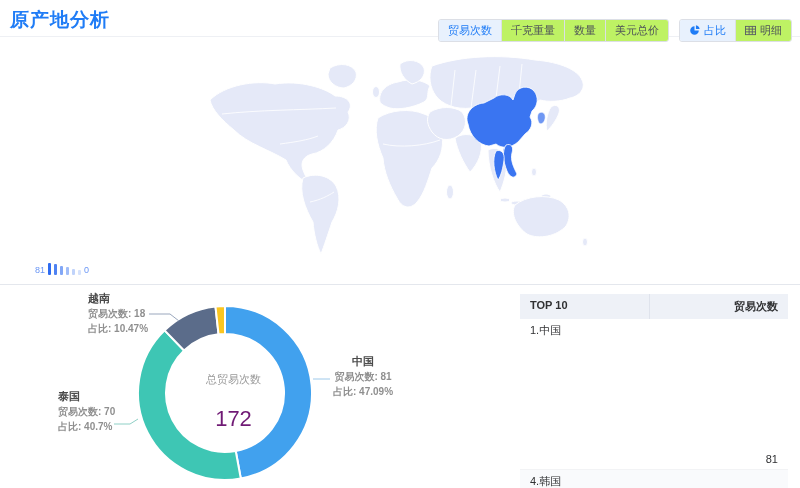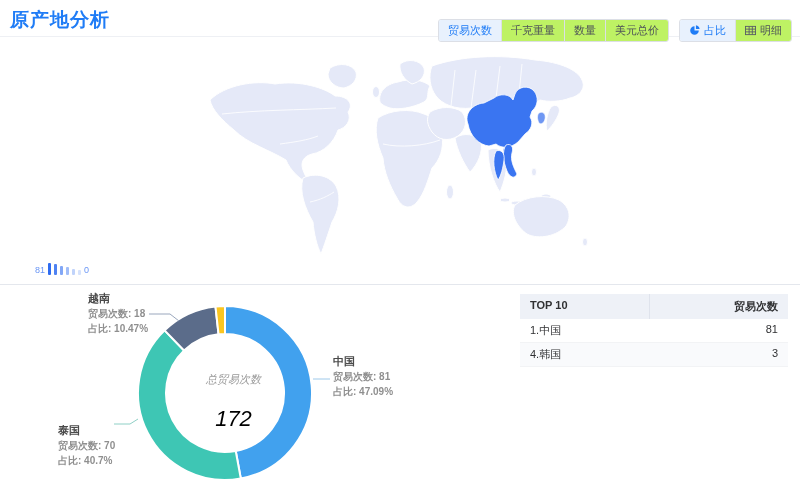--- a/index.html
+++ b/index.html
@@ -23,32 +23,32 @@
   .map-legend .lg-num { font-size:9px; color:#6a96f5; line-height:10px; }
   .map-legend .bar { display:inline-block; width:3px; border-radius:1px; background:#2f6cf0; }
   .b1{height:12px;} .b2{height:11px;opacity:.85;} .b3{height:9px;opacity:.6;}
   .b4{height:8px;opacity:.45;} .b5{height:6px;opacity:.3;} .b6{height:5px;opacity:.2;}
 
   .divider { position:absolute; left:0; top:284px; width:800px; height:1px; background:#e4e7ed; }
 
   
   .donut-svg { position:absolute; left:130px; top:300px; }
   .leader-svg { position:absolute; left:0; top:288px; pointer-events:none; }
-  .donut-center { position:absolute; left:165px; top:372px; width:137px; text-align:center;font-style:italic; }
+  .donut-center { position:absolute; left:165px; top:372px; width:137px; text-align:center; }
   .donut-center .c-label { font-size:11px; color:#999; margin-bottom:4px; }
-  .donut-center .c-value { font-size:22px; color:#000000;margin-top:19px; }
+  .donut-center .c-value { font-size:22px; color:#701a75;margin-top:19px; }
   .pie-label { position:absolute; font-size:10px; color:#8f8f8f; line-height:15px;font-weight:bold; }
   .pie-label .p-name { color:#4a4a4a; font-size:11px; }
 
   
   .top-table { position:absolute; left:520px; top:294px; width:268px; font-size:11px; color:#303133; }
   .tt-header { display:flex; background:#eef1f7; font-weight:bold; }
   .tt-header .tc1 { flex:0 0 130px; padding:5px 10px; border-right:1px solid #dfe3ec; }
   .tt-header .tc2 { flex:1; padding:5px 10px; text-align:right; }
-  .tt-row { display:flex; border-bottom:1px solid #f2f3f5; }
+  .tt-row { display:flex; border-bottom:1px solid #f2f3f5;flex-direction:column; }
   .tt-row:nth-child(even) { background:#f9fafc; }
   .tt-row .tc1 { flex:0 0 130px; padding:4px 10px; }
   .tt-row .tc2 { flex:1; padding:4px 10px; text-align:right; }
 
   svg .cty { fill:#e5e9f8; stroke:#ffffff; stroke-width:1; }
   svg .hl  { fill:#3a75f1; stroke:#ffffff; stroke-width:0.8; }
   svg .hl2 { fill:#6f97f3; stroke:#ffffff; stroke-width:0.6; }
   svg .bd  { fill:none; stroke:#ffffff; stroke-width:0.9; opacity:.9; }
 </style>
 </head>
@@ -166,26 +166,26 @@
   <div class="donut-center">
     <div class="c-label">总贸易次数</div>
     <div class="c-value">172</div>
   </div>
 
   <div class="pie-label" style="left:88px; top:291px;">
     <div class="p-name">越南</div>
     <div>贸易次数: 18</div>
     <div>占比: 10.47%</div>
   </div>
-  <div class="pie-label" style="left:58px; top:423px;">
+  <div class="pie-label" style="left:58px; top:389px;">
     <div class="p-name">泰国</div>
     <div>贸易次数: 70</div>
     <div>占比: 40.7%</div>
   </div>
-  <div class="pie-label" style="left:333px; top:354px;">
+  <div class="pie-label" style="left:333px; top:354px;text-align:center;">
     <div class="p-name">中国</div>
     <div>贸易次数: 81</div>
     <div>占比: 47.09%</div>
   </div>
 
   <div class="top-table">
     <div class="tt-header">
       <div class="tc1">TOP 10</div>
       <div class="tc2">贸易次数</div>
     </div>

